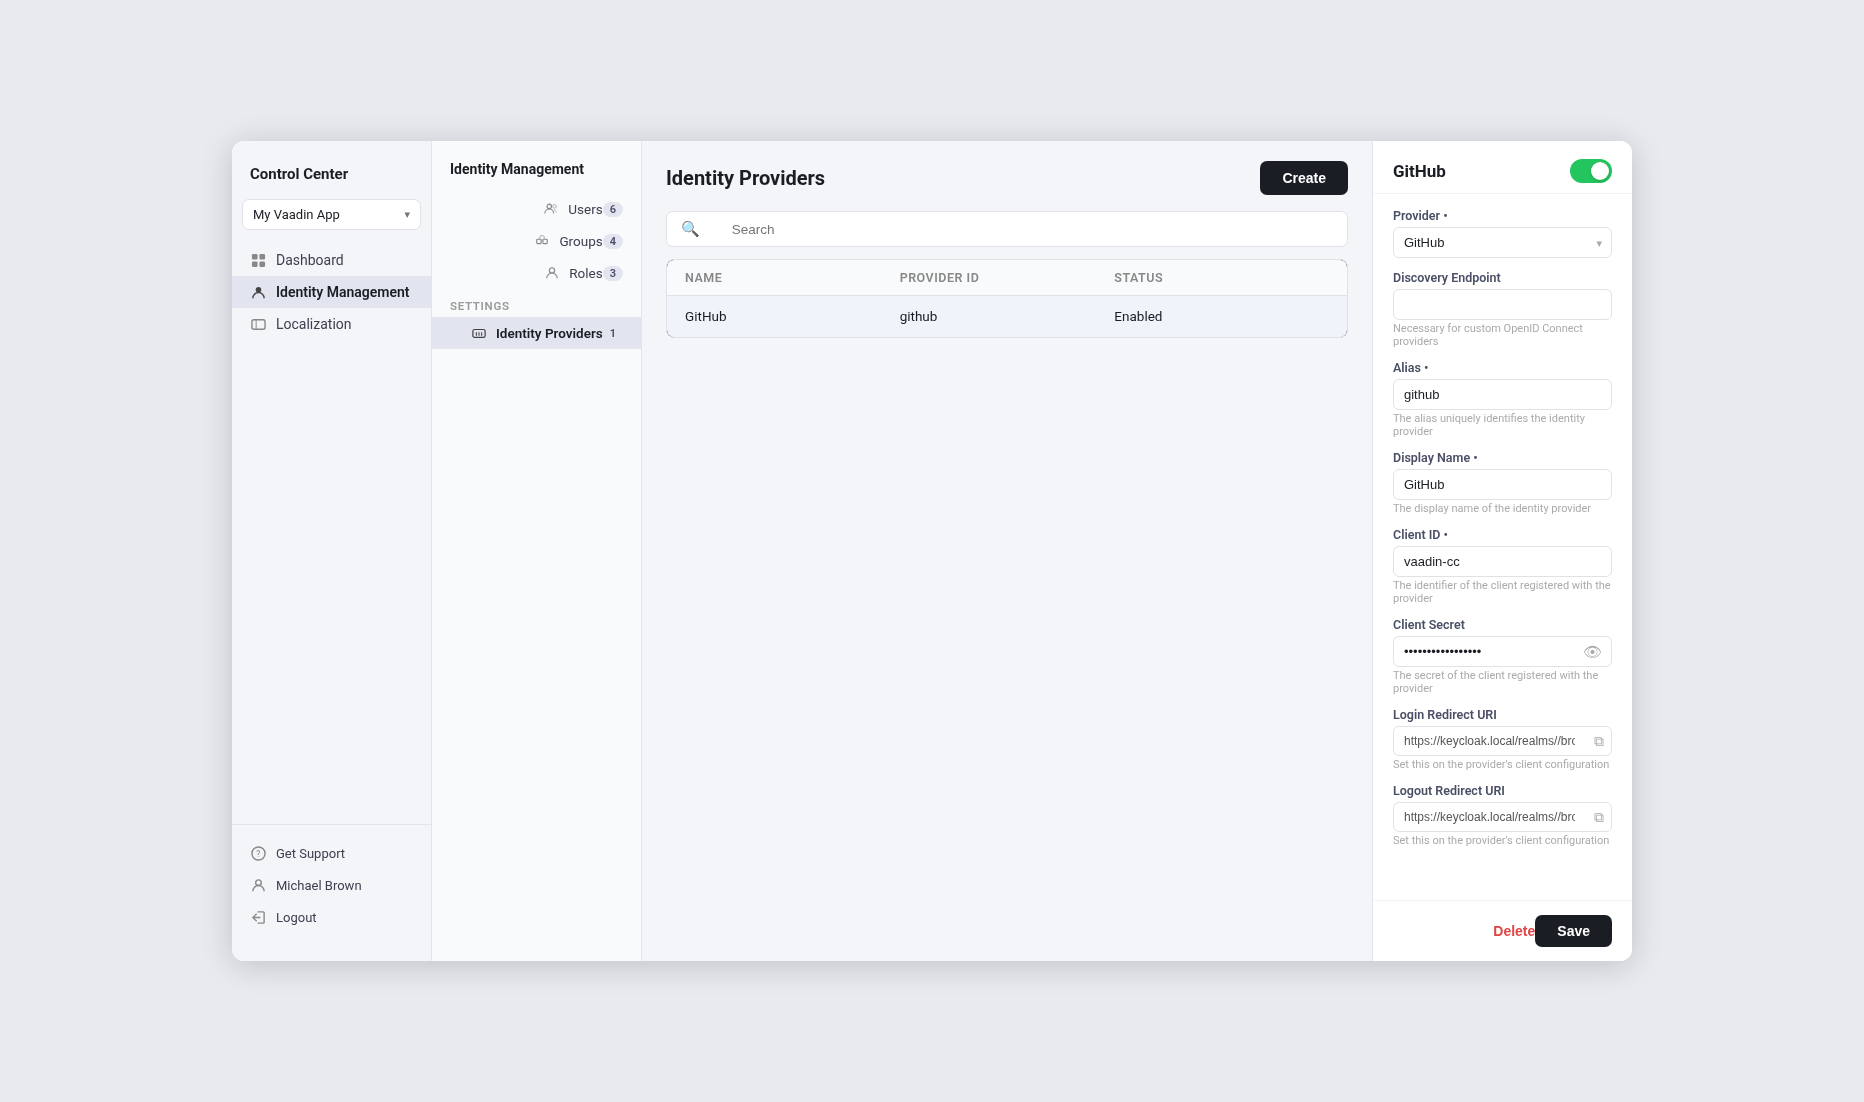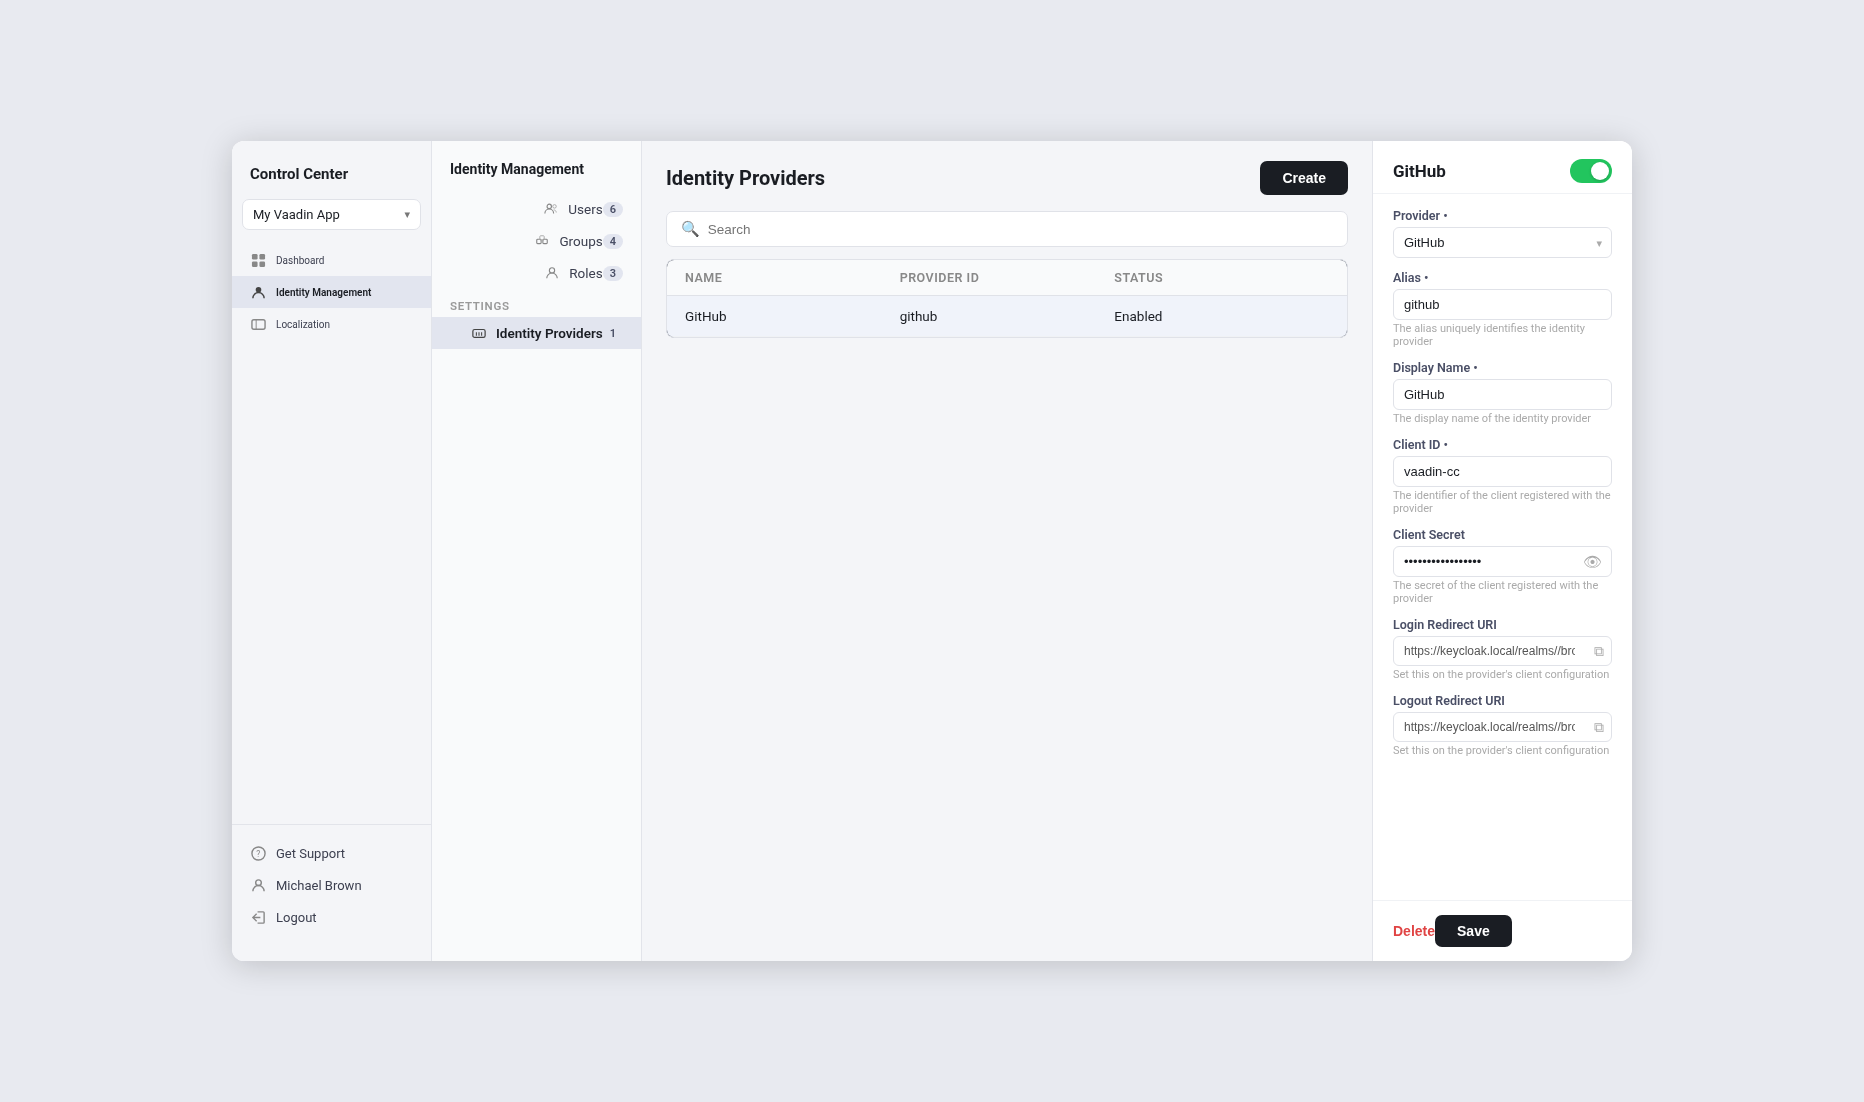--- a/index.html
+++ b/index.html
@@ -59,21 +59,21 @@
     }
     .sidebar-nav {
       margin-top: 6px;
       flex: 1;
     }
     .sidebar-item {
       display: flex;
       align-items: center;
       gap: 10px;
       padding: 8px 18px;
-      font-size: 10px;
+      font-size: 14px;
       color: #3d4050;
       cursor: pointer;
       border-radius: 0;
       transition: background 0.15s;
     }
     .sidebar-item.active {
       background: #e2e5ef;
       font-weight: 600;
       color: #1a1d23;
     }
@@ -194,20 +194,21 @@
       gap: 8px;
     }
     .search-icon { color: #aaa; font-size: 15px; }
     .search-input {
       border: none;
       outline: none;
       font-size: 13.5px;
       color: #3d4050;
       background: transparent;
       flex: 1;
+      margin-left: 24px;
     }
     .table-container {
       margin: 0 24px;
       background: #0f172a;
       border: 1px solid #e0e2e8;
       border-radius: 8px;
       overflow: hidden;
     }
     .table-header {
       display: grid;
@@ -348,21 +349,21 @@
       right: 8px;
       color: #aaa;
       cursor: pointer;
       font-size: 14px;
     }
     .right-panel-footer {
       padding: 14px 20px;
       border-top: 1px solid #f0f2f5;
       display: flex;
       align-items: center;
-      justify-content: flex-start;
+      justify-content: flex-end;
     }
     .delete-btn {
       background: transparent;
       color: #e04444;
       border: none;
       font-size: 14px;
       font-weight: 600;
       cursor: pointer;
     }
     .save-btn {
@@ -564,20 +565,25 @@
           <select class="field-select">
             <option>GitHub</option>
             <option>Google</option>
             <option>Facebook</option>
             <option>Custom</option>
           </select>
           <span class="select-arrow">▾</span>
         </div>
       </div>
 
+      <div class="field-group">
+        <div class="field-label">Discovery Endpoint</div>
+        <input class="field-input" type="text" value="" style="">
+        <div class="field-hint">Necessary for custom OpenID Connect providers</div>
+      </div>
 
       <div class="field-group">
         <div class="field-label">Alias •</div>
         <input class="field-input" type="text" value="github" style="">
         <div class="field-hint">The alias uniquely identifies the identity provider</div>
       </div>
 
       <div class="field-group">
         <div class="field-label">Display Name •</div>
         <input class="field-input" type="text" value="GitHub" style="">

